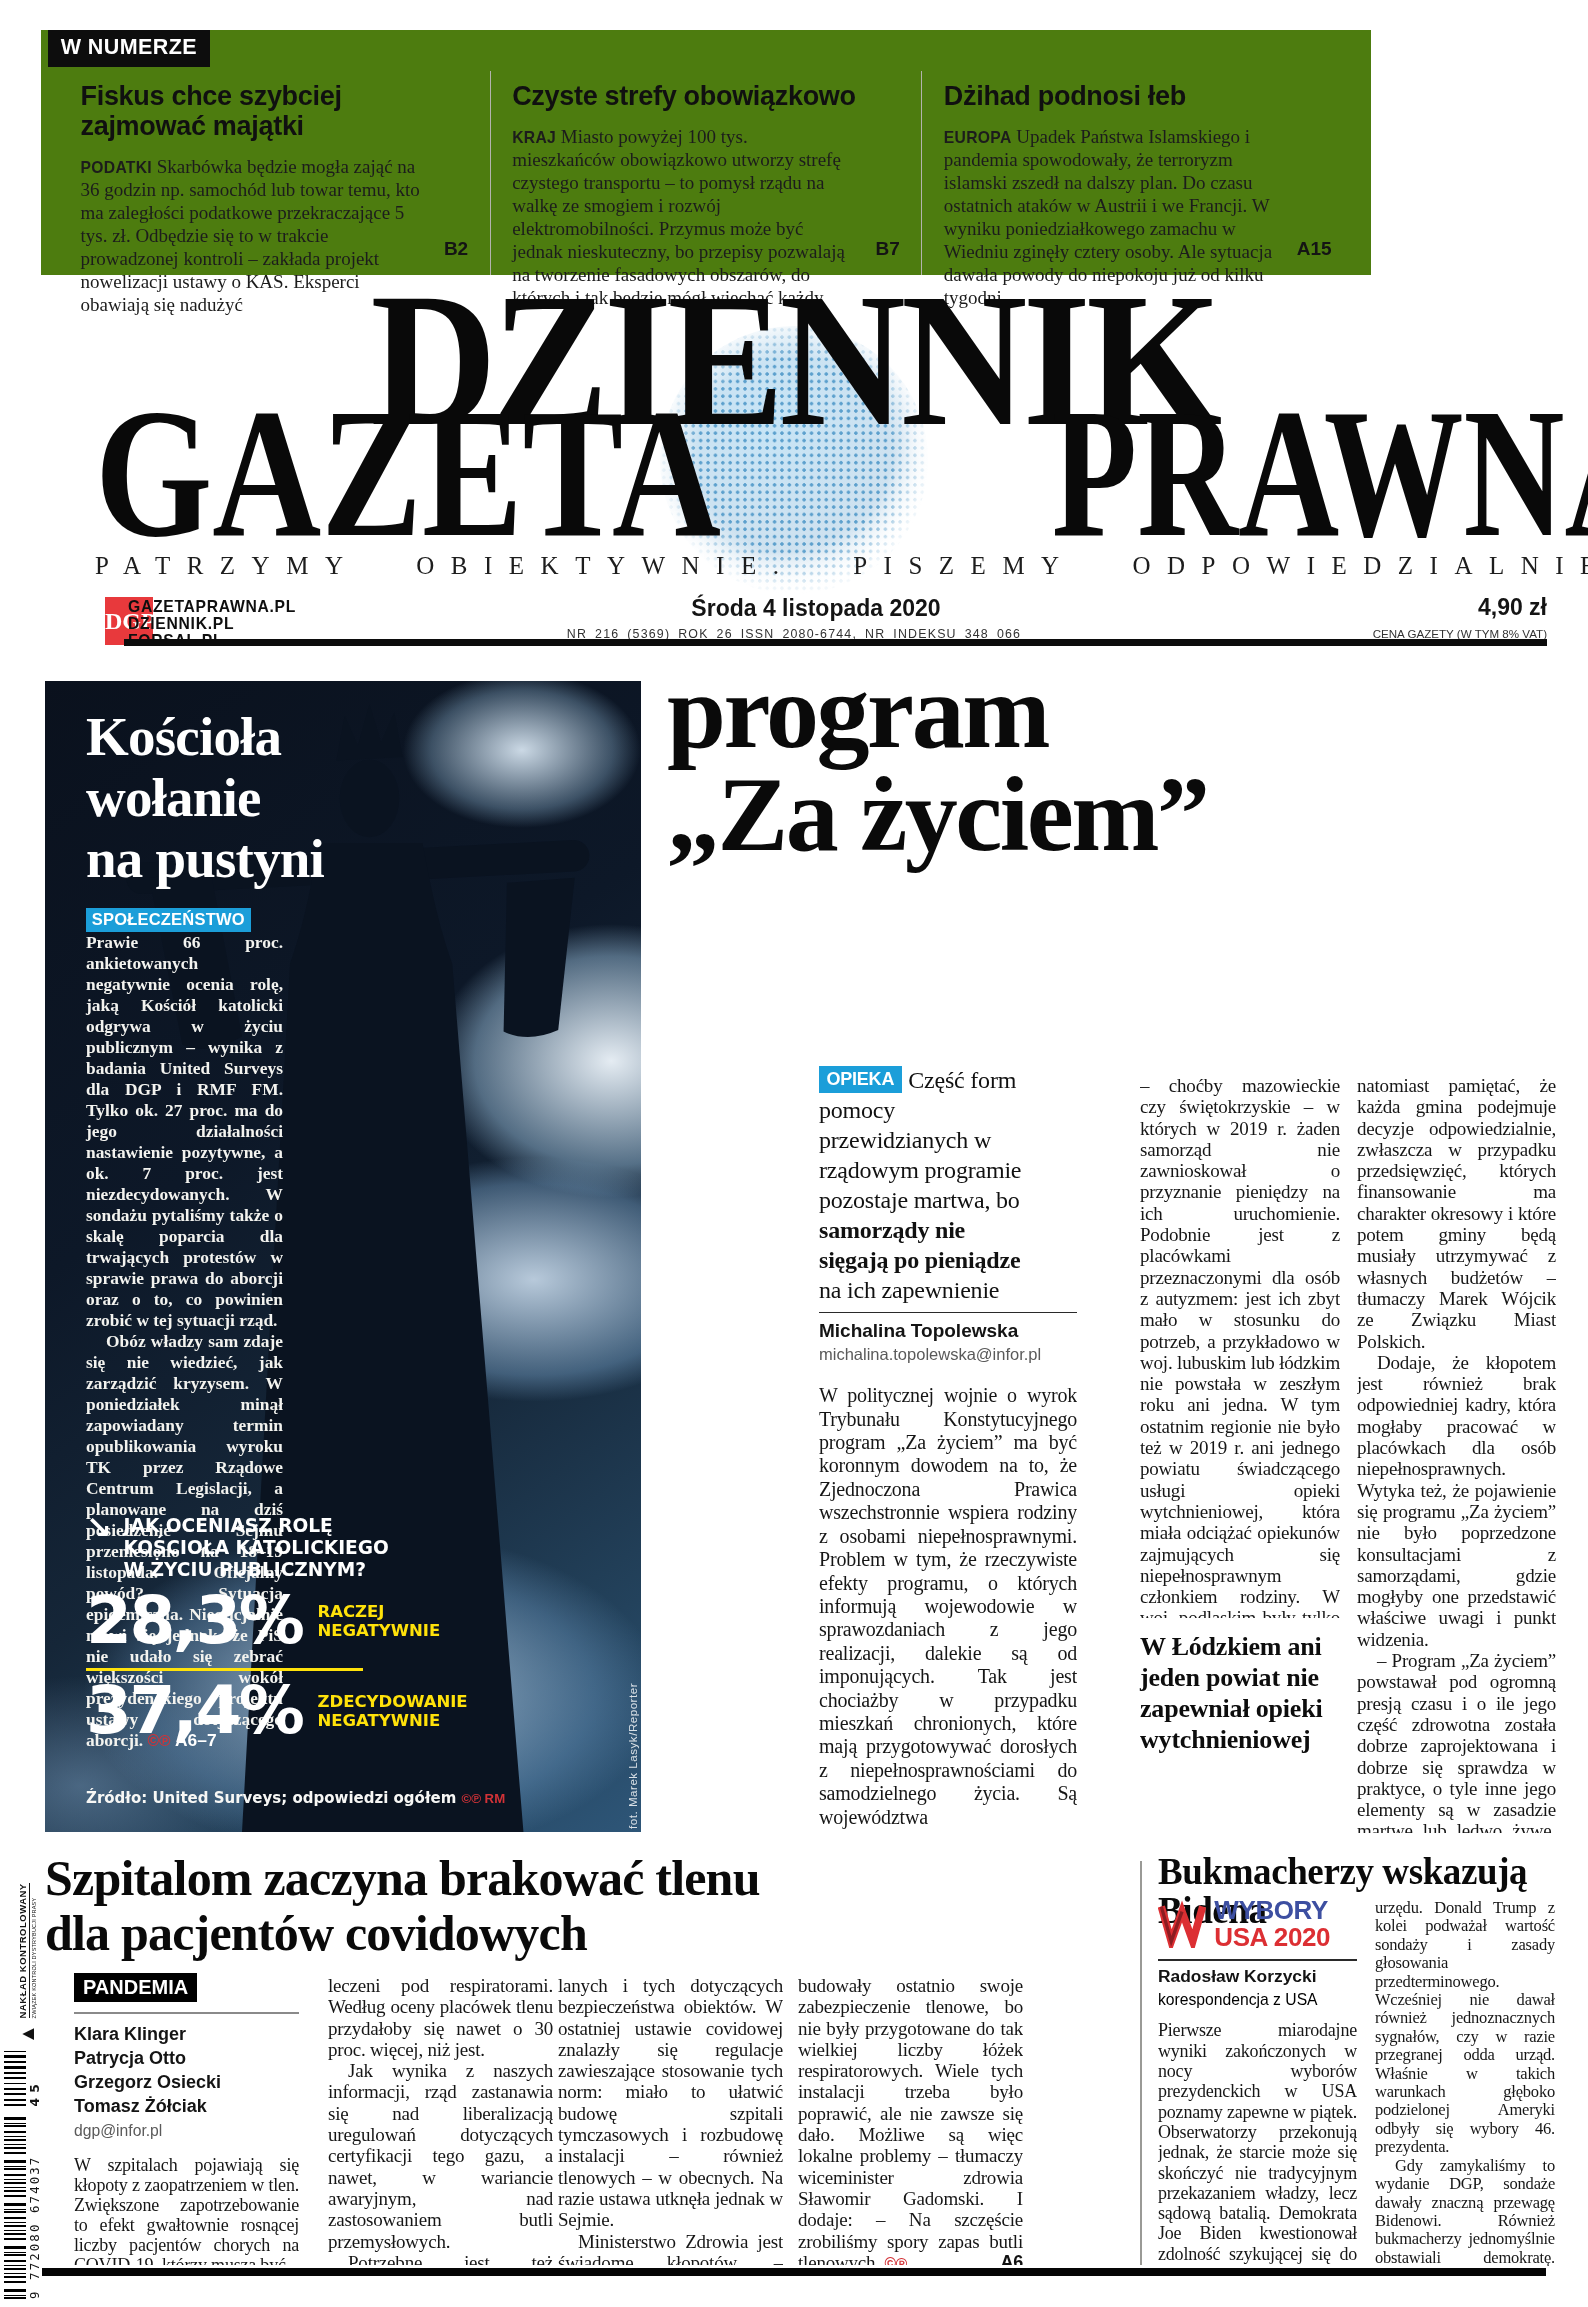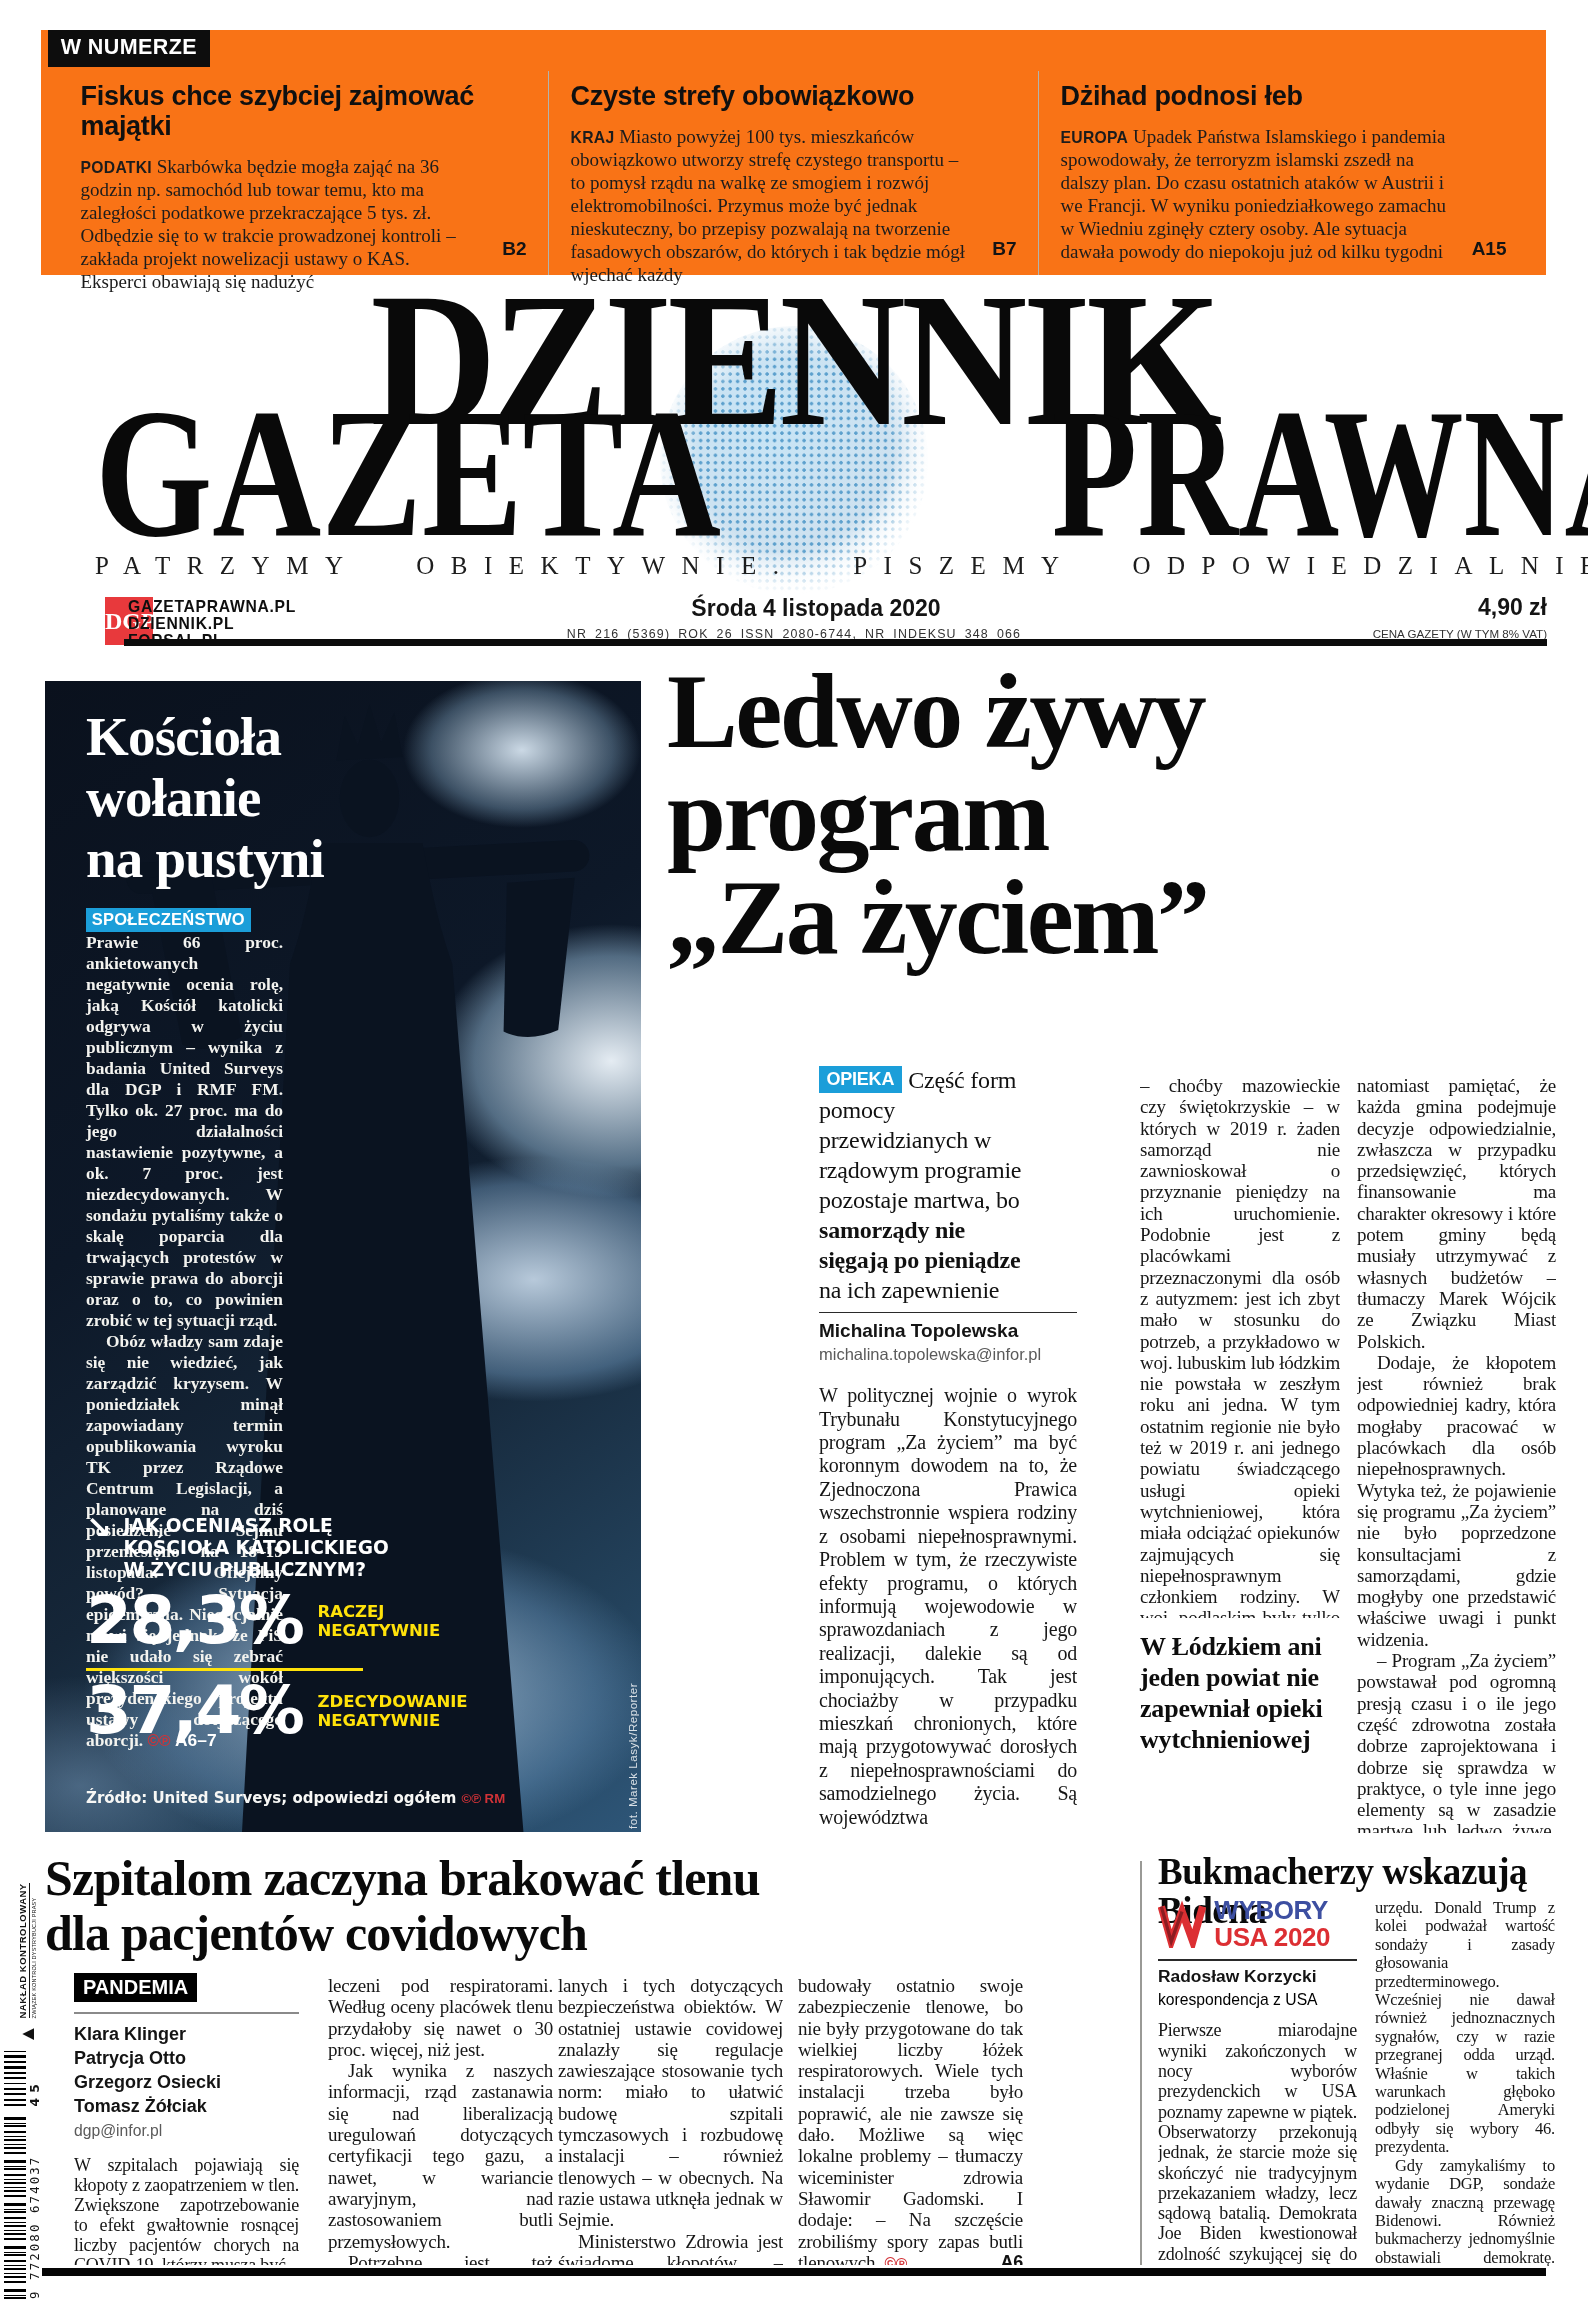--- a/index.html
+++ b/index.html
@@ -1,21 +1,21 @@
 <!DOCTYPE html>
 <html lang="pl" style="font-size:13.2px"><head>
 <meta charset="utf-8">
 <style>
   * { margin:0; padding:0; box-sizing:border-box; }
   html,body { background:#888; }
   .page { position:relative; width:1588px; height:2307px; background:#fff; margin:0 auto;
           font-family:"Liberation Serif", serif; color:#141414; overflow:hidden; }
 
   
-  .top-strip { position:absolute; left:41px; top:30px; width:1505px; height:245px; background:#f97316; }
+  .top-strip { position:absolute; left:41px; top:30px; width:1330px; height:245px; background:#4d7c0f; }
   .wn-label { position:absolute; left:6.6px; top:0; background:#0d0d0d; color:#fff;
               font:bold 21.5px/1 "Liberation Sans",sans-serif; padding:7.4px 13.2px 8.3px; letter-spacing:0.4px; }
   .briefs { position:absolute; left:0; top:41px; right:0; bottom:0; display:flex; padding:0 18px; }
   .brief { flex:1; position:relative; padding:10px 21.5px 13.2px; }
   .brief + .brief { border-left:0.8px solid #b3b3ad; }
   .brief-title { font:bold 27px/1.12 "Liberation Sans",sans-serif; letter-spacing:-0.3px; color:#101010; margin-bottom:14px; }
   .brief-text { font:19px/23px "Liberation Serif",serif; color:#1c1c1c; padding-right:48px; }
   .brief-tag { font:bold 15.7px/1 "Liberation Sans",sans-serif; letter-spacing:0.3px; }
   .brief-page { position:absolute; right:21.5px; bottom:15px; font:bold 19px "Liberation Sans",sans-serif; }
 
@@ -227,21 +227,20 @@
       <div class="poll-row">
         <span class="poll-num">37,4%</span>
         <span class="poll-label">ZDECYDOWANIE NEGATYWNIE</span>
       </div>
     </div>
     <div class="poll-src"><span>Źródło: United Surveys; odpowiedzi ogółem</span> <span class="em">©℗ RM</span></div>
     <div class="credit">fot. Marek Lasyk/Reporter</div>
   </div>
 
   <div class="main-hl">
-    <div>Ledwo żywy</div>
     <div>program</div>
     <div>„Za życiem”</div>
   </div>
 
   <div class="ma-col1">
     <div class="lead">
       <span class="tag-blue">OPIEKA</span><span>Część form pomocy przewidzianych w rządowym programie pozostaje martwa, bo </span><b>samorządy nie sięgają po pieniądze</b><span> na ich zapewnienie</span>
     </div>
     <div class="by-rule"></div>
     <div class="byline">Michalina Topolewska</div>

